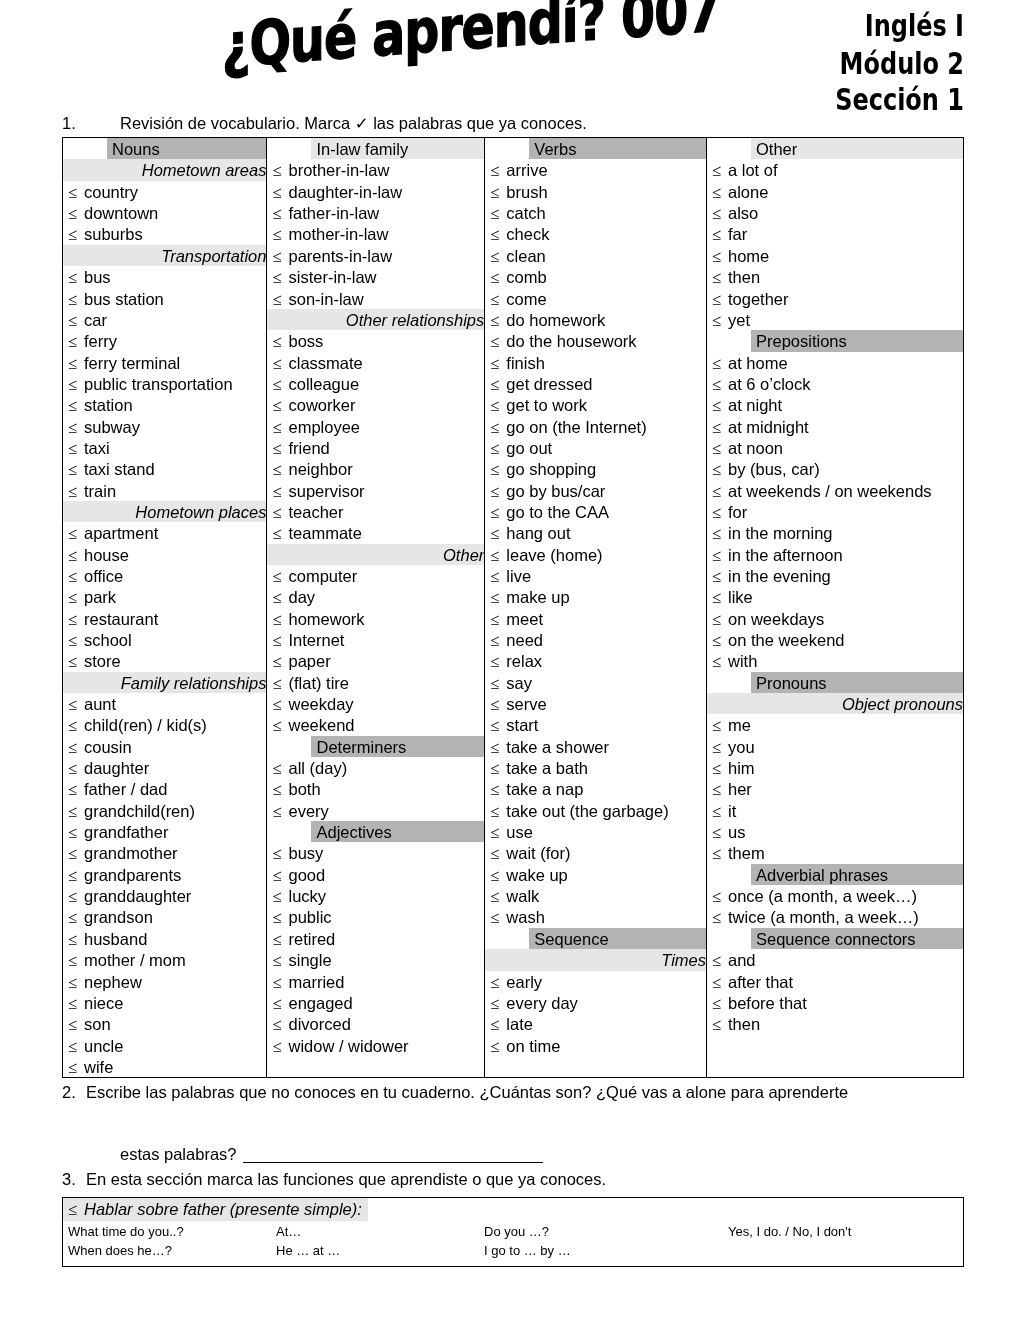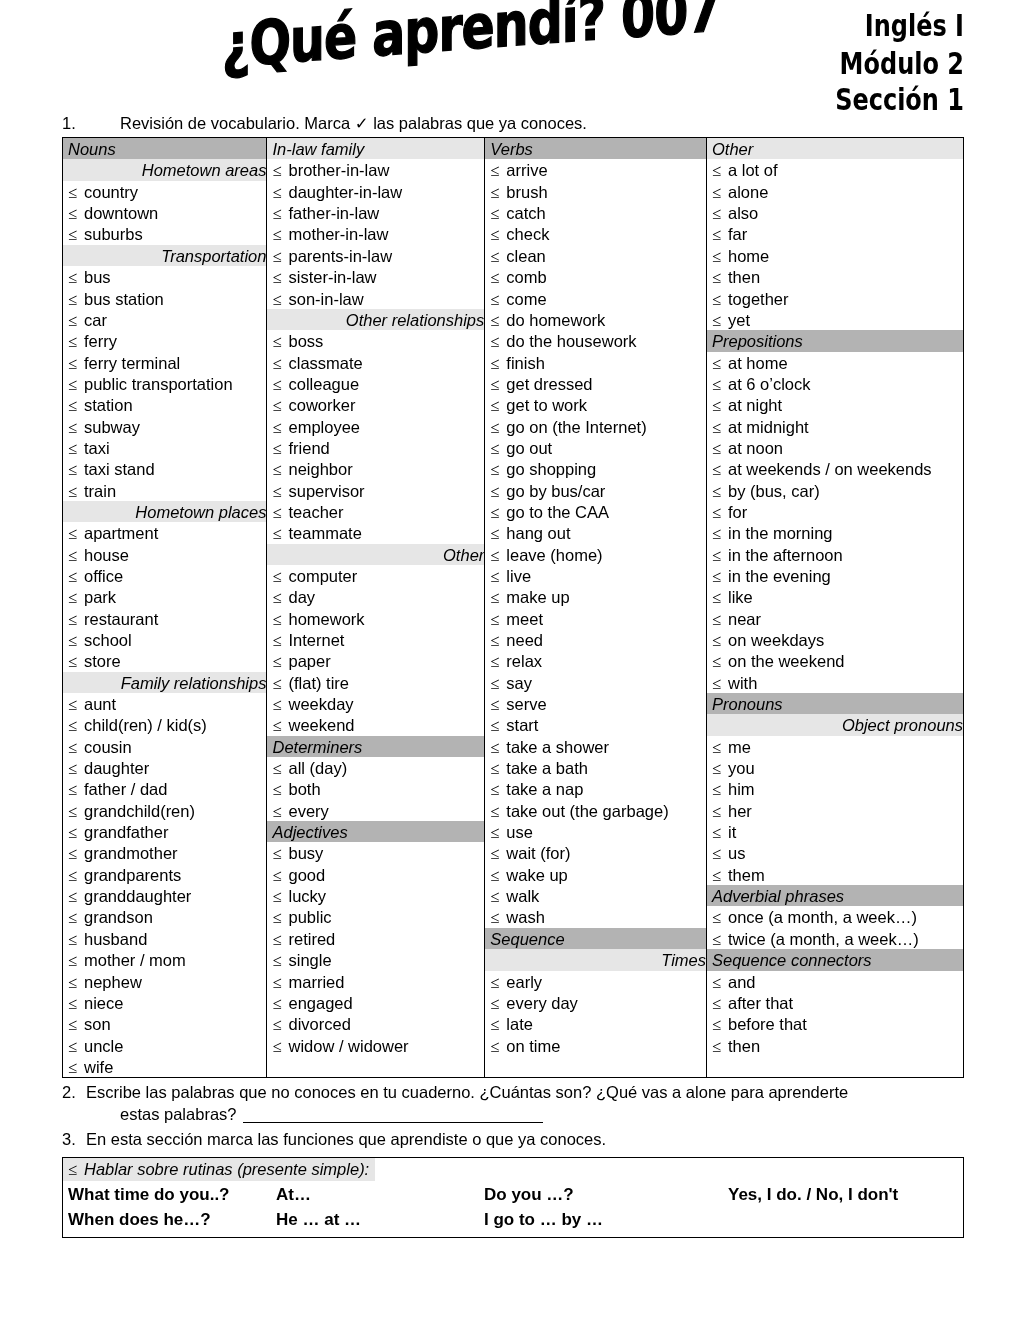--- a/index.html
+++ b/index.html
@@ -88,22 +88,22 @@
   .vrow {
     font-size: 16.5px;
     line-height: 1;
     height: 21.35px;
     padding: 3px 0 0 5px;
     white-space: nowrap;
     overflow: visible;
   }
   .vrow.item { }
   .vrow.head {
-    font-style: italic;
     background: #b3b3b3;
+    margin-left: 44px;
   }
   .vrow.sub {
     font-style: italic;
     background: #e6e6e6;
     padding-left: 9px;
     text-align: right;
   }
   .vrow.blank { background: #fff; }
   .cbox {
     display: inline-block;
@@ -115,21 +115,21 @@
   
   .task {
     margin: 4px 56px 0 62px;
     font-size: 16.5px;
     line-height: 1.3;
     display: flex;
     align-items: flex-start;
   }
   .task .num { width: 24px; flex: none; }
   .task .body { flex: 1; }
-  .task .cont-line { display: block; padding-left: 34px; }
+  .task .cont-line { display: block; padding-left: 34px; margin-top: 40px; }
   .blank-rule {
     display: inline-block;
     width: 300px;
     border-bottom: 1.4px solid #000;
     margin-left: 6px;
     vertical-align: -3px;
   }
 
   
   .fn-box {
@@ -143,24 +143,23 @@
     background: #e6e6e6;
     display: inline-block;
     padding: 3px 6px 3px 5px;
     line-height: 1;
     white-space: nowrap;
   }
   .fn-head .cbox { font-style: normal; }
   .fn-grid {
     display: grid;
     grid-template-columns: 208px 208px 244px 1fr;
-    font-size: 17px;
+    font-size: 13px;
     line-height: 1.45;
     padding: 2px 0 5px 5px;
-    font-weight: bold;
   }
   .fn-grid span { white-space: nowrap; }
 </style>
 </head>
 <body>
 
 <div class="page">
 
   <div class="header">
     <div class="wordart-title">¿Qué aprendí? 007</div>
@@ -324,28 +323,27 @@
         <div class="vrow item"><span class="cbox">≤</span>home</div>
         <div class="vrow item"><span class="cbox">≤</span>then</div>
         <div class="vrow item"><span class="cbox">≤</span>together</div>
         <div class="vrow item"><span class="cbox">≤</span>yet</div>
         <div class="vrow head">Prepositions</div>
         <div class="vrow item"><span class="cbox">≤</span>at home</div>
         <div class="vrow item"><span class="cbox">≤</span>at 6 o’clock</div>
         <div class="vrow item"><span class="cbox">≤</span>at night</div>
         <div class="vrow item"><span class="cbox">≤</span>at midnight</div>
         <div class="vrow item"><span class="cbox">≤</span>at noon</div>
+        <div class="vrow item"><span class="cbox">≤</span>by (bus, car)</div>
         <div class="vrow item"><span class="cbox">≤</span>at weekends / on weekends</div>
-        <div class="vrow item"><span class="cbox">≤</span>by (bus, car)</div>
         <div class="vrow item"><span class="cbox">≤</span>for</div>
         <div class="vrow item"><span class="cbox">≤</span>in the morning</div>
         <div class="vrow item"><span class="cbox">≤</span>in the afternoon</div>
         <div class="vrow item"><span class="cbox">≤</span>in the evening</div>
         <div class="vrow item"><span class="cbox">≤</span>like</div>
-        <div class="vrow item"><span class="cbox">≤</span>near</div>
         <div class="vrow item"><span class="cbox">≤</span>on weekdays</div>
         <div class="vrow item"><span class="cbox">≤</span>on the weekend</div>
         <div class="vrow item"><span class="cbox">≤</span>with</div>
         <div class="vrow head">Pronouns</div>
         <div class="vrow sub">Object pronouns</div>
         <div class="vrow item"><span class="cbox">≤</span>me</div>
         <div class="vrow item"><span class="cbox">≤</span>you</div>
         <div class="vrow item"><span class="cbox">≤</span>him</div>
         <div class="vrow item"><span class="cbox">≤</span>her</div>
         <div class="vrow item"><span class="cbox">≤</span>it</div>
@@ -373,21 +371,21 @@
     </span>
   </div>
 
   <div class="task">
     <span class="num">3.</span>
     <span class="body">En esta sección marca las funciones que aprendiste o que ya conoces.</span>
   </div>
 
   <div class="fn-box">
     <div>
-      <span class="fn-head"><span class="cbox">≤</span><span>Hablar sobre rutinas (presente simple):</span></span>
+      <span class="fn-head"><span class="cbox">≤</span><span>Hablar sobre father (presente simple):</span></span>
     </div>
     <div class="fn-grid" id="fn-grid">
         <span>What time do you..?</span>
         <span>At…</span>
         <span>Do you …?</span>
         <span>Yes, I do. / No, I don't</span>
         <span>When does he…?</span>
         <span>He … at …</span>
         <span>I go to … by …</span>
       </div>

